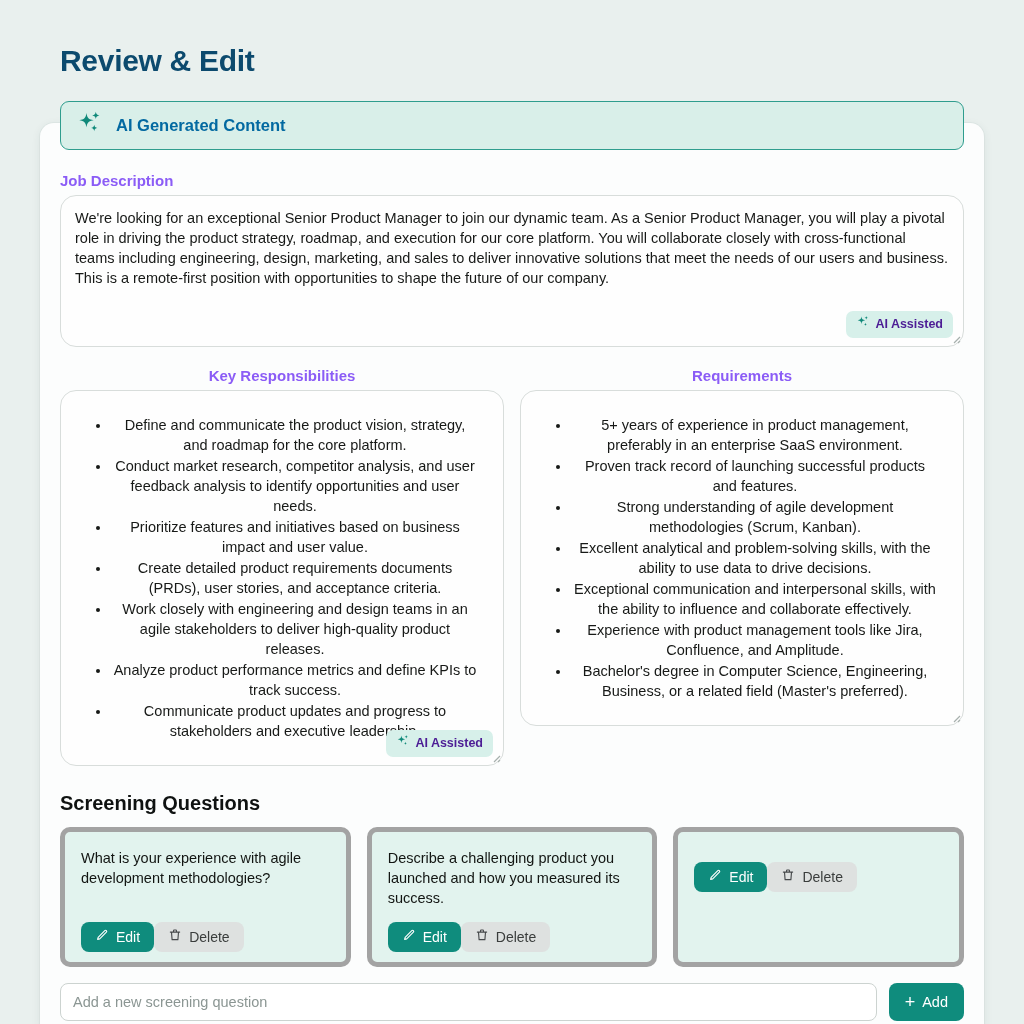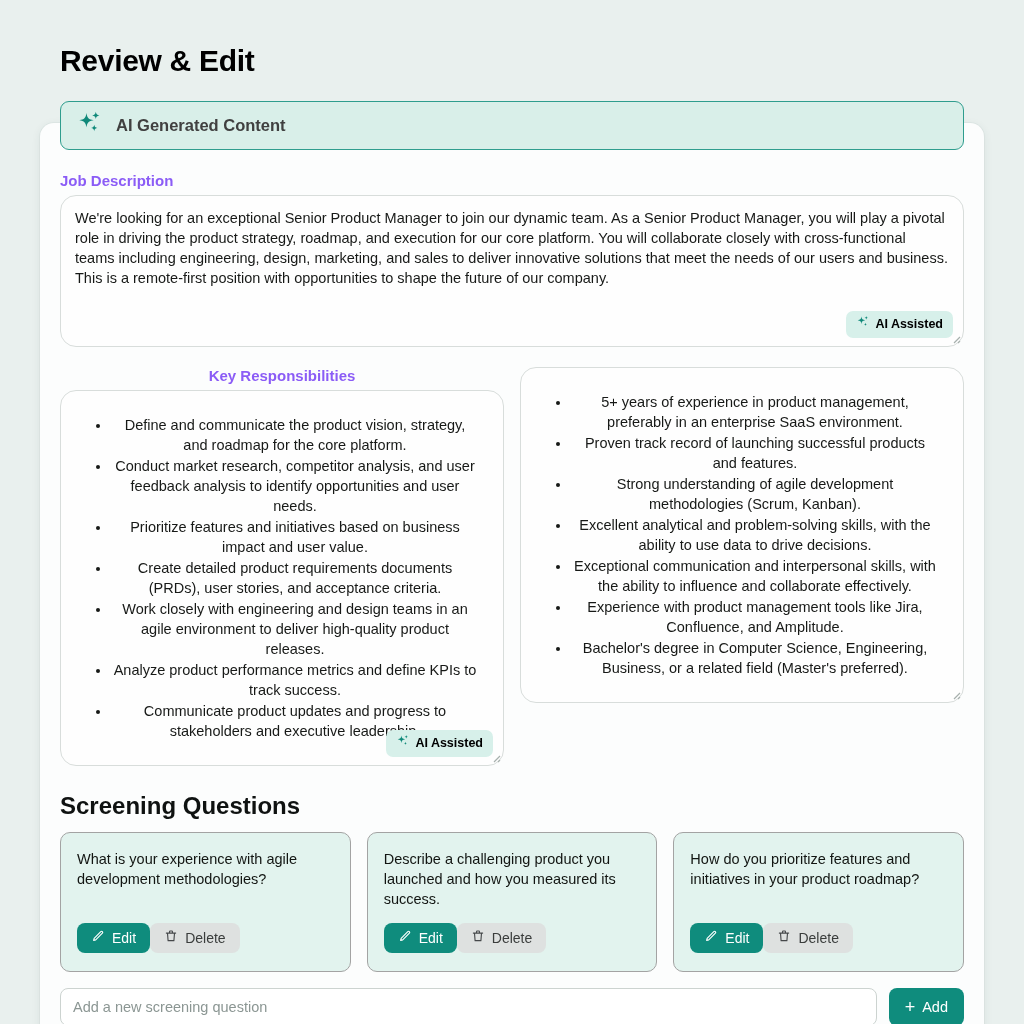--- a/index.html
+++ b/index.html
@@ -5,78 +5,78 @@
   * { box-sizing: border-box; }
   html, body { margin: 0; padding: 0; }
   body {
     width: 1024px; height: 1024px;
     background: #e9f0ee;
     font-family: "Liberation Sans", sans-serif;
     color: #161816;
     overflow: hidden;
   }
   .page { padding: 44px 40px 0; }
-  .title { margin: 0 0 6px 20px; font-size: 30px; font-weight: 700; letter-spacing: -0.3px; color: #000000; }
+  .title { margin: 0 0 6px 20px; font-size: 30px; font-weight: 700; letter-spacing: -0.3px; color: #0c4a6e; }
 
   .card {
     margin-top: 45px;
     background: #fcfdfd;
     border-radius: 14px;
     box-shadow: 0 2px 10px rgba(40,70,64,.08), 0 0 0 1px rgba(40,70,64,.04);
     padding: 0 20px 18px;
   }
 
   .banner {
     position: relative; top: -22px; margin-bottom: -22px;
     height: 49px;
     display: flex; align-items: center; gap: 13px;
     padding: 0 15px;
     background: #d9efe9;
     border: 1.5px solid #2f9d8e;
     border-radius: 9px;
   }
-  .banner-label { color: #404040; font-weight: 700; font-size: 16.5px; }
+  .banner-label { color: #0369a1; font-weight: 700; font-size: 16.5px; }
 
   .section-label { font-size: 15px; font-weight: 700; color: #8b5cf6; margin: 22px 0 6px; }
   .col .section-label { margin-top: 0; }
 
   .field-box {
     position: relative;
     background: #fefefe;
     border: 1px solid #d8dddb;
     border-radius: 16px;
     padding: 12px 14px;
     font-size: 14.5px; line-height: 1.38; color: #171917;
   }
   .jd-box { min-height: 152px; }
   .list-box { min-height: 306px; }
   .field-box ul { margin: 12px; padding-left: 24px; }
   .field-box li { padding-left: 2px; line-height: 20px; margin-bottom: 1px; }
 
   .ai-badge {
     position: absolute; right: 10px; bottom: 8px;
     display: inline-flex; align-items: center; gap: 5px;
-    background: #d7f0ea; color: #000000;
+    background: #d7f0ea; color: #4c1d95;
     font-size: 12.5px; font-weight: 700;
     padding: 4px 10px; border-radius: 7px;
   }
   .resize-handle { position: absolute; right: 2px; bottom: 2px; cursor: nwse-resize; line-height: 0; }
 
   .two-col { display: flex; gap: 16px; margin-top: 20px; text-align: center; }
   .col { flex: 1; min-width: 0; }
 
-  .screening-heading { font-size: 24px; font-weight: 700; color: #0f1211; margin: 26px 0 12px; }
+  .screening-heading { font-size: 20px; font-weight: 700; color: #0f1211; margin: 26px 0 12px; }
 
   .q-row { display: flex; gap: 16px; }
   .q-card {
     flex: 1; min-width: 0; min-height: 132px;
     background: #e2f3ee;
-    border: 1px solid #a3a3a3;
+    border: 5px solid #a3a3a3;
     border-radius: 10px;
-    padding: 16px 16px 18px;
+    padding: 16px 16px 10px;
     display: flex; flex-direction: column;
   }
   .q-text { flex: 1; font-size: 14.5px; line-height: 1.38; color: #121512; }
   .q-actions { display: flex; margin-top: 14px; }
 
   .btn {
     display: inline-flex; align-items: center; gap: 7px;
     border: none; border-radius: 8px;
     padding: 6px 14px; font-size: 14px; font-family: inherit;
     cursor: pointer; line-height: 1.3;
@@ -143,21 +143,21 @@
     <div class="two-col">
       <div class="col">
         <div class="section-label">Key Responsibilities</div>
         <div class="field-box list-box">
           <ul>
 
           <li>Define and communicate the product vision, strategy, and roadmap for the core platform.</li>
               <li>Conduct market research, competitor analysis, and user feedback analysis to identify opportunities and user needs.</li>
               <li>Prioritize features and initiatives based on business impact and user value.</li>
               <li>Create detailed product requirements documents (PRDs), user stories, and acceptance criteria.</li>
-              <li>Work closely with engineering and design teams in an agile environment to deliver high-quality product releases.</li>
+              <li>Work closely with engineering and design teams in an agile stakeholders to deliver high-quality product releases.</li>
               <li>Analyze product performance metrics and define KPIs to track success.</li>
               <li>Communicate product updates and progress to stakeholders and executive leadership.</li>
             </ul>
           <span class="ai-badge">
             <span>
               <svg width="14" height="14" viewBox="0 0 24 24" fill="#10897a">
                 <path d="M9.3 2.6 C10 7.1 11.2 8.3 15.7 9 C11.2 9.7 10 10.9 9.3 15.4 C8.6 10.9 7.4 9.7 2.9 9 C7.4 8.3 8.6 7.1 9.3 2.6 Z"></path>
                 <path d="M17.6 1.6 C17.95 3.8 18.6 4.45 20.8 4.8 C18.6 5.15 17.95 5.8 17.6 8 C17.25 5.8 16.6 5.15 14.4 4.8 C16.6 4.45 17.25 3.8 17.6 1.6 Z"></path>
                 <path d="M16.2 13.2 C16.5 15.1 17.1 15.7 19 16 C17.1 16.3 16.5 16.9 16.2 18.8 C15.9 16.9 15.3 16.3 13.4 16 C15.3 15.7 15.9 15.1 16.2 13.2 Z"></path>
               </svg>
@@ -166,20 +166,21 @@
           </span>
           <span class="resize-handle">
             <svg width="10" height="10" viewBox="0 0 10 10">
                 <path d="M9 3 L3 9 M9 7 L7 9" stroke="#a7b0ad" stroke-width="1.2" fill="none"></path>
               </svg>
           </span>
         </div>
       </div>
 
       <div class="col">
+        <div class="section-label">Requirements</div>
         <div class="field-box list-box">
           <ul>
 
           <li>5+ years of experience in product management, preferably in an enterprise SaaS environment.</li>
               <li>Proven track record of launching successful products and features.</li>
               <li>Strong understanding of agile development methodologies (Scrum, Kanban).</li>
               <li>Excellent analytical and problem-solving skills, with the ability to use data to drive decisions.</li>
               <li>Exceptional communication and interpersonal skills, with the ability to influence and collaborate effectively.</li>
               <li>Experience with product management tools like Jira, Confluence, and Amplitude.</li>
               <li>Bachelor's degree in Computer Science, Engineering, Business, or a related field (Master's preferred).</li>
@@ -235,21 +236,20 @@
                 <svg width="14" height="14" viewBox="0 0 24 24" fill="none" stroke="#45484 7" stroke-width="1.9" stroke-linejoin="round" stroke-linecap="round" style="stroke:#45484a">
                   <path d="M4 7 H20 M9.5 7 V4.5 A1 1 0 0 1 10.5 3.5 H13.5 A1 1 0 0 1 14.5 4.5 V7 M6 7 L7 20 H17 L18 7"></path>
                 </svg>
               </span>
               <span>Delete</span>
             </button>
           </div>
         </div>
 
         <div class="q-card">
-          <div class="q-text">How do you prioritize features and initiatives in your product roadmap?</div>
           <div class="q-actions">
             <button class="btn btn-edit">
               <span>
                 <svg width="14" height="14" viewBox="0 0 24 24" fill="none" stroke="#ffffff" stroke-width="1.9" stroke-linejoin="round" stroke-linecap="round">
                   <path d="M4.5 19.5 L5.4 15.9 L16.8 4.5 C17.55 3.75 18.75 3.75 19.5 4.5 C20.25 5.25 20.25 6.45 19.5 7.2 L8.1 18.6 L4.5 19.5 Z"></path>
                 </svg>
               </span>
               <span>Edit</span>
             </button>
             <button class="btn btn-delete">

